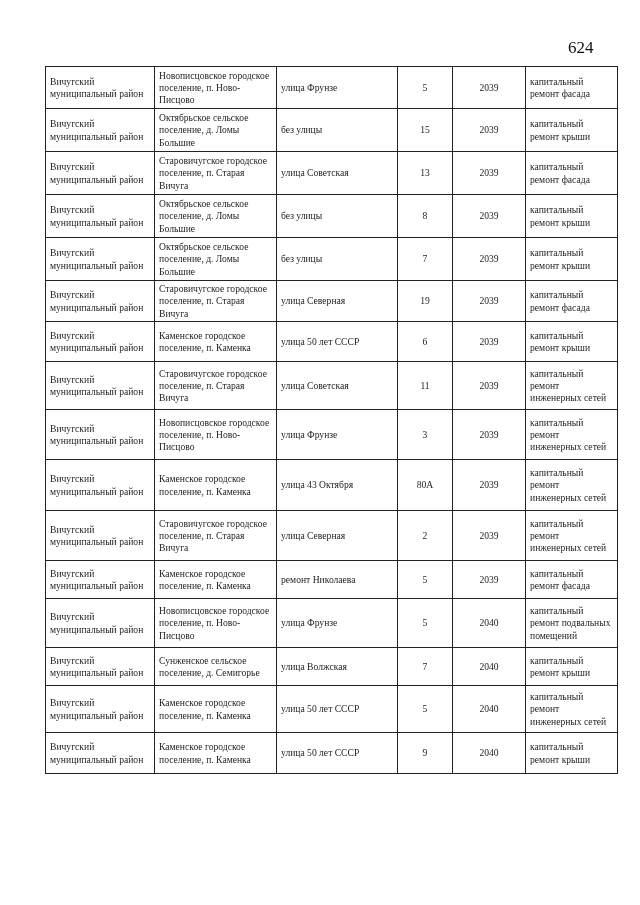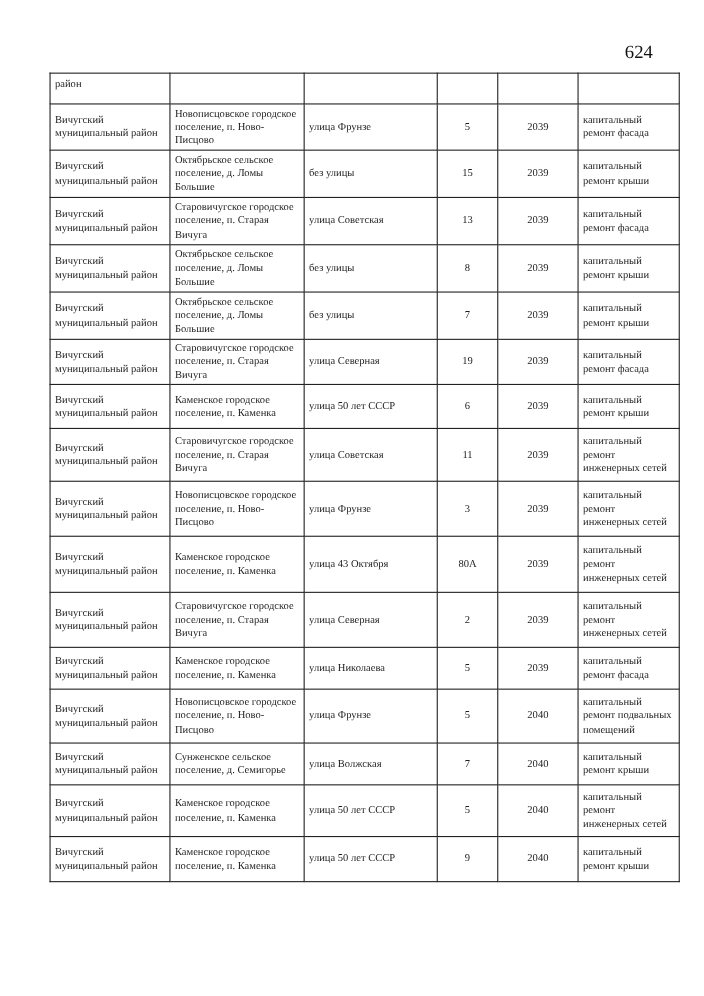--- a/index.html
+++ b/index.html
@@ -53,28 +53,20 @@
 <table class="doc-table">
   <colgroup>
     <col style="width:109px">
     <col style="width:122px">
     <col style="width:121px">
     <col style="width:55px">
     <col style="width:73px">
     <col style="width:92px">
   </colgroup>
   <tbody id="table-body">
-    <tr class="cont" style="height:28px">
-      <td class="c-district">район</td>
-      <td class="c-settlement"></td>
-      <td class="c-street"></td>
-      <td class="c-num"></td>
-      <td class="c-year"></td>
-      <td class="c-work"></td>
-    </tr>
     <tr style="height:42px">
       <td class="c-district">Вичугский муниципальный район</td>
       <td class="c-settlement">Новописцовское городское поселение, п. Ново-Писцово</td>
       <td class="c-street">улица Фрунзе</td>
       <td class="c-num">5</td>
       <td class="c-year">2039</td>
       <td class="c-work">капитальный ремонт фасада</td>
     </tr>
     <tr style="height:43px">
       <td class="c-district">Вичугский муниципальный район</td>
@@ -152,21 +144,21 @@
       <td class="c-district">Вичугский муниципальный район</td>
       <td class="c-settlement">Старовичугское городское поселение, п. Старая Вичуга</td>
       <td class="c-street">улица  Северная</td>
       <td class="c-num">2</td>
       <td class="c-year">2039</td>
       <td class="c-work">капитальный ремонт инженерных сетей</td>
     </tr>
     <tr style="height:38px">
       <td class="c-district">Вичугский муниципальный район</td>
       <td class="c-settlement">Каменское городское поселение, п. Каменка</td>
-      <td class="c-street">улица Николаева</td>
+      <td class="c-street">ремонт Николаева</td>
       <td class="c-num">5</td>
       <td class="c-year">2039</td>
       <td class="c-work">капитальный ремонт фасада</td>
     </tr>
     <tr style="height:49px">
       <td class="c-district">Вичугский муниципальный район</td>
       <td class="c-settlement">Новописцовское городское поселение, п. Ново-Писцово</td>
       <td class="c-street">улица Фрунзе</td>
       <td class="c-num">5</td>
       <td class="c-year">2040</td>

